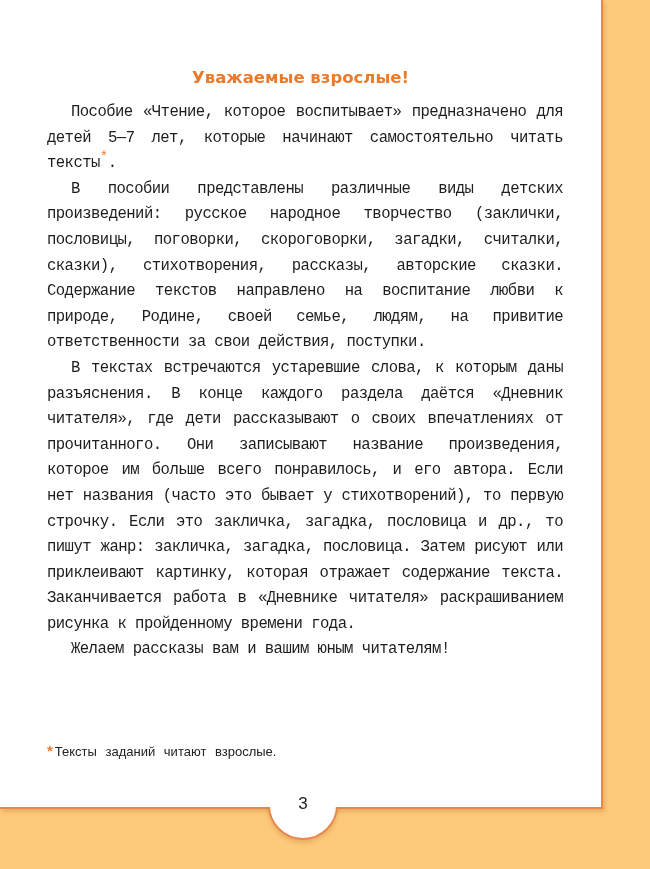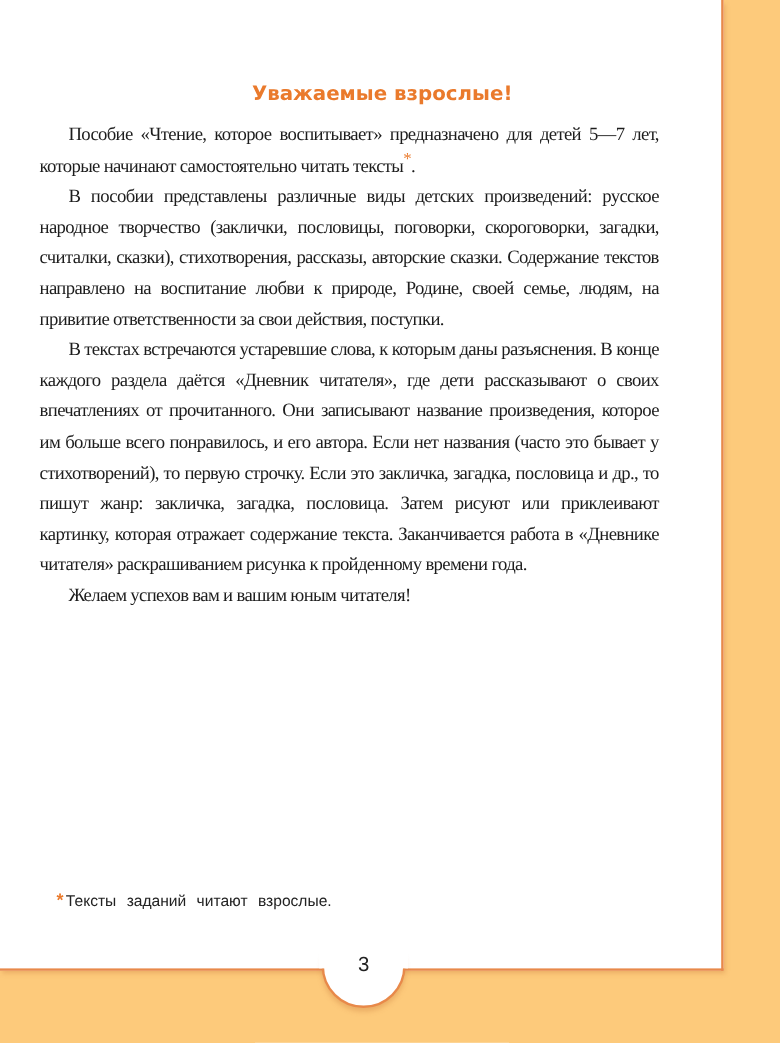--- a/index.html
+++ b/index.html
@@ -28,27 +28,26 @@
     background: #ffffff;
   }
   .page-number {
     position: absolute; left: 268px; top: 794px; width: 70px; text-align: center;
     font-family: "Liberation Sans", sans-serif; font-size: 17px; color: #222;
   }
   .title {
     position: absolute; top: 68px; left: 0; width: 601px; text-align: center;
     color: #ea7a2c; font-weight: bold; font-size: 16.5px;
     font-family: "DejaVu Sans", sans-serif;
-    padding-left: 18px;
   }
   .body-text {
-    position: absolute; left: 33px; top: 100px; width: 516px;
+    position: absolute; left: 47px; top: 100px; width: 516px;
     font-size: 15.6px; line-height: 25.6px; color: #1d1d1d;
     text-align: justify;
-    font-family: Liberation Serif, serif;
+    font-family: Liberation Mono, monospace;
     letter-spacing: -0.55px;
   }
   .body-text p { margin: 0; text-indent: 24px; }
   .star { color: #ea7a2c; font-size: 14px; vertical-align: super; line-height: 0; }
   .footnote {
     position: absolute; left: 47px; top: 742px;
     font-size: 13px; color: #222; word-spacing: 5px;
     font-family: Liberation Sans, sans-serif;
   }
   .footnote .fstar { color: #ea7a2c; font-weight: bold; font-size: 15px; margin-right: 2px; }
@@ -60,18 +59,18 @@
 <div class="tab"></div>
 <div class="tab-cover"></div>
 <div class="page-number">3</div>
 
 <div class="title">Уважаемые взрослые!</div>
 
 <div class="body-text">
   <p><span>Пособие «Чтение, которое воспитывает» предназначено для детей 5—7 лет, которые начинают самостоятельно читать тексты</span><span class="star">*</span><span>.</span></p>
   <p>В пособии представлены различные виды детских произведений: русское народное творчество (заклички, пословицы, поговорки, скороговорки, загадки, считалки, сказки), стихотворения, рассказы, авторские сказки. Содержание текстов направлено на воспитание любви к природе, Родине, своей семье, людям, на привитие ответственности за свои действия, поступки.</p>
   <p>В текстах встречаются устаревшие слова, к которым даны разъяснения. В конце каждого раздела даётся «Дневник читателя», где дети рассказывают о своих впечатлениях от прочитанного. Они записывают название произведения, которое им больше всего понравилось, и его автора. Если нет названия (часто это бывает у стихотворений), то первую строчку. Если это закличка, загадка, пословица и др., то пишут жанр: закличка, загадка, пословица. Затем рисуют или приклеивают картинку, которая отражает содержание текста. Заканчивается работа в «Дневнике читателя» раскрашиванием рисунка к пройденному времени года.</p>
-  <p>Желаем успехов вам и вашим юным читателя!</p>
+  <p>Желаем рассказы вам и вашим юным читателям!</p>
 </div>
 
 <div class="footnote">
   <span class="fstar">*</span><span>Тексты заданий читают взрослые.</span>
 </div>
 
 </body></html>

